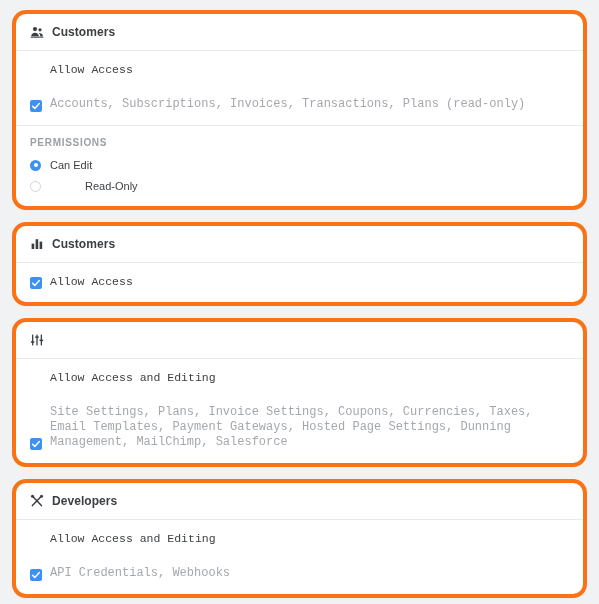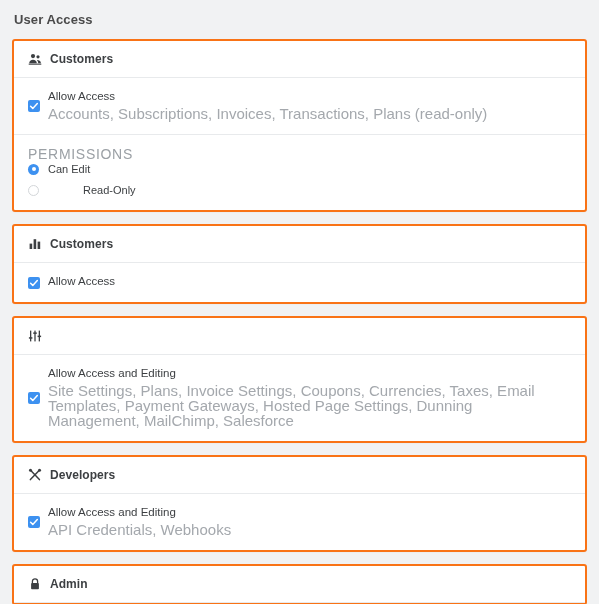--- a/index.html
+++ b/index.html
@@ -21,22 +21,22 @@
   }
   .page-title {
     font-size: 13px;
     font-weight: bold;
     color: #4a4a4a;
     letter-spacing: 0.1px;
     margin: 2px 0 12px 2px;
   }
   .card {
     background: #ffffff;
-    border: 2px solid #f97316;
-    border-radius: 3px;
+    border: 4px solid #f97316;
+    border-radius: 14px;
     margin-bottom: 12px;
     box-shadow: 0 1px 1px rgba(0,0,0,0.02);
     overflow: hidden;
   }
   .card-header {
     display: flex;
     align-items: center;
     padding: 11px 14px 11px 14px;
     border-bottom: 1px solid #e8eaec;
   }
@@ -56,21 +56,22 @@
     font-size: 12px;
     font-weight: bold;
     color: #3c3f42;
     letter-spacing: 0.05px;
   }
   .card-body {
     padding: 11px 14px 13px 14px;
   }
   .opt-row {
     display: flex;
-    align-items: center;
+    align-items: flex-end;
+    font-family: Liberation Mono, monospace;
   }
   .cb {
     width: 12px;
     height: 12px;
     flex: 0 0 auto;
     margin-top: 2px;
     margin-right: 8px;
     border-radius: 2px;
     background: #3d91f0;
     position: relative;
@@ -83,36 +84,36 @@
   .opt-text {
     display: flex;
     flex-direction: column;
   }
   .opt-label {
     font-size: 11.5px;
     color: #3c3f42;
     line-height: 15px;
   }
   .opt-desc {
-    font-size: 15px;
+    font-size: 12px;
     color: #a4a8ad;
     line-height: 15px;
-    margin-top: 2px;
+    margin-top: 20px;
     max-width: 492px;
   }
   .perm-section {
     border-top: 1px solid #e8eaec;
     padding: 11px 14px 14px 14px;
   }
   .perm-caption {
-    font-size: 14px;
+    font-size: 10px;
     letter-spacing: 0.7px;
     color: #9ba0a5;
-    font-weight: normal;
-    margin-bottom: 1px;
+    font-weight: bold;
+    margin-bottom: 11px;
   }
   .radio-row {
     display: flex;
     align-items: center;
     margin-bottom: 9px;
   }
   .radio-row:last-child {
     margin-bottom: 0;
     gap: 35px;
   }
@@ -145,21 +146,20 @@
   .radio-label {
     font-size: 11px;
     color: #3c3f42;
   }
 </style>
 </head>
 <body>
 
 <div class="page">
 
-  <div class="page-title">User Access</div>
 
   <div class="card">
     <div class="card-header">
       <span class="hdr-icon">
         <svg width="14" height="14" viewBox="0 0 14 14">
           <circle cx="5" cy="4.1" r="2.1" fill="#3c3f42"></circle>
           <circle cx="10" cy="4.8" r="1.6" fill="#3c3f42"></circle>
           <path d="M1.2 11.2c0-2.1 1.7-3.4 3.8-3.4s3.8 1.3 3.8 3.4z" fill="#3c3f42"></path>
           <path d="M9.1 7.9c1.9 0 3.7 1 3.7 2.6v.7H10.2c0-1.3-.5-2.4-1.4-3.2z" fill="#3c3f42"></path>
           <rect x="0.7" y="11.6" width="12.6" height="1.1" fill="#3c3f42"></rect>

